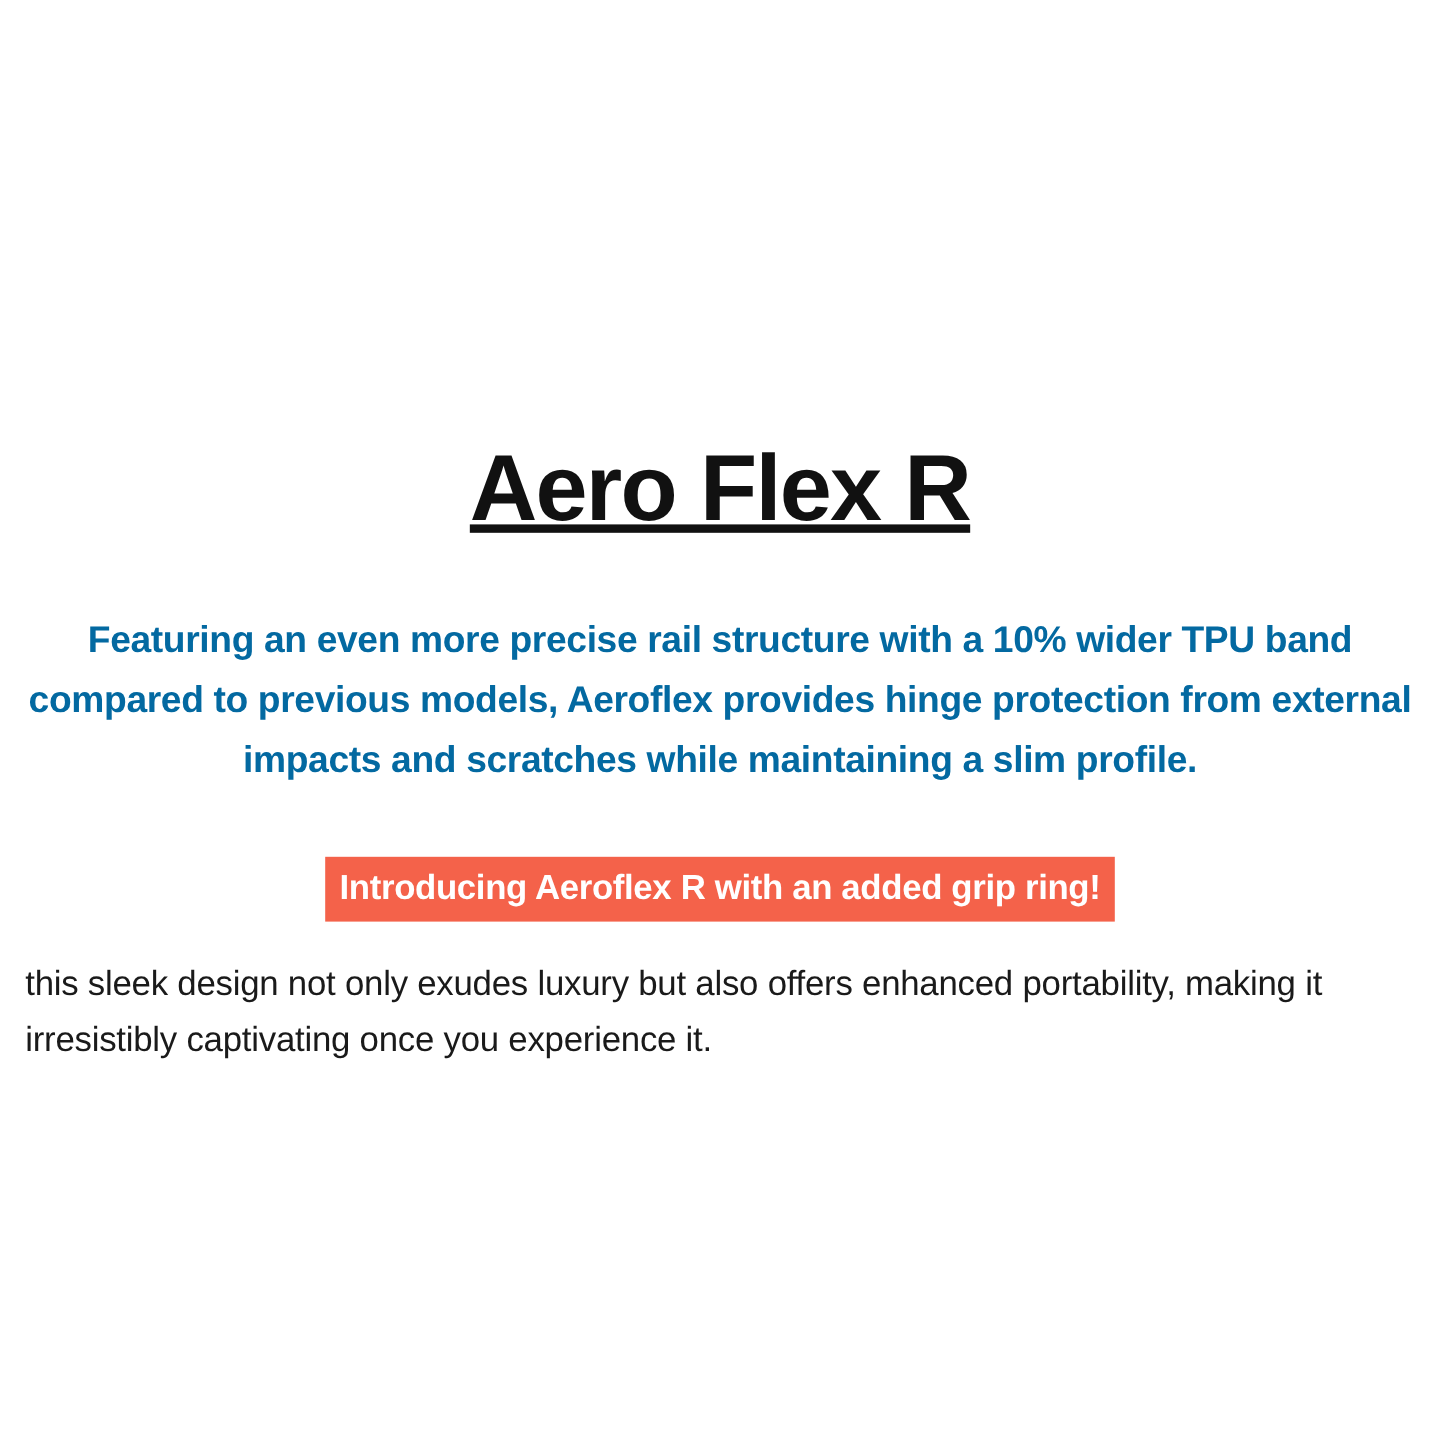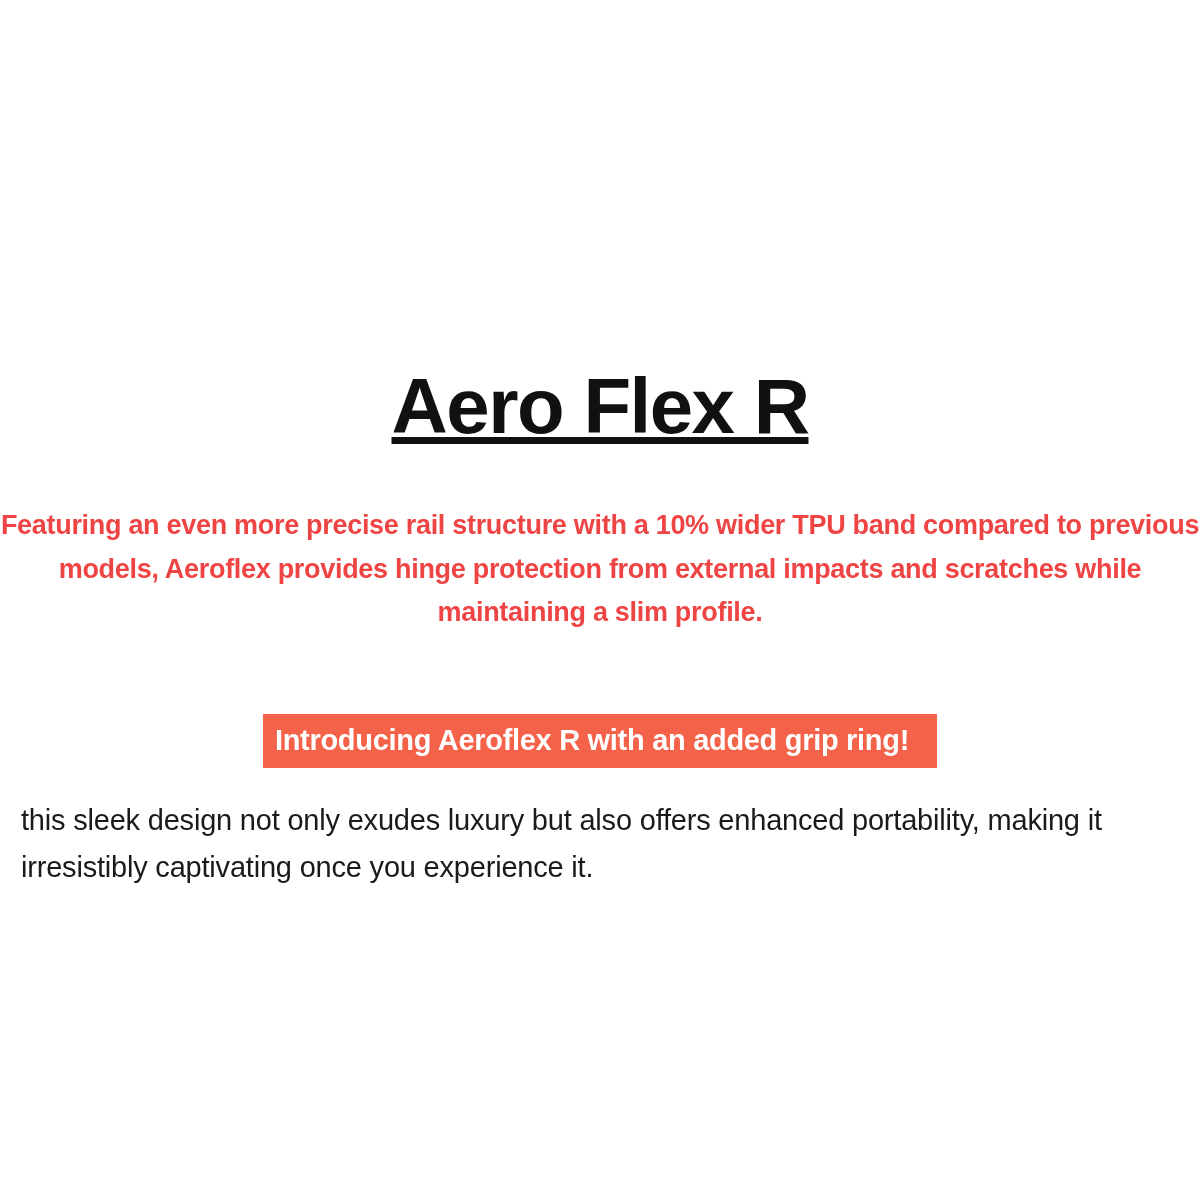--- a/index.html
+++ b/index.html
@@ -34,42 +34,42 @@
     color: #111111;
     line-height: 1.1;
     text-decoration: underline;
   }
   .description {
     position: absolute;
     top: 477px;
     left: 0;
     width: 1200px;
     text-align: center;
-    font-size: 27px;
+    font-size: 31px;
     font-weight: 700;
-    color: #ef4444;
+    color: #0369a1;
     line-height: 1.62;
     letter-spacing: -0.3px;
   }
   .highlight-wrap {
     position: absolute;
     top: 714px;
     left: 0;
     width: 1200px;
     text-align: center;
   }
   .highlight {
     display: inline-block;
     background: #f4624a;
     color: #ffffff;
     font-size: 29px;
     font-weight: 700;
     letter-spacing: -0.3px;
     line-height: 1.0;
-    padding: 12px 28px 13px 12px;
+    padding: 12px 12px 13px 12px;
   }
   .subtext {
     position: absolute;
     top: 768px;
     left: 0;
     width: 1200px;
     font-size: 29px;
     font-weight: 400;
     color: #1a1a1a;
     line-height: 1.62;

